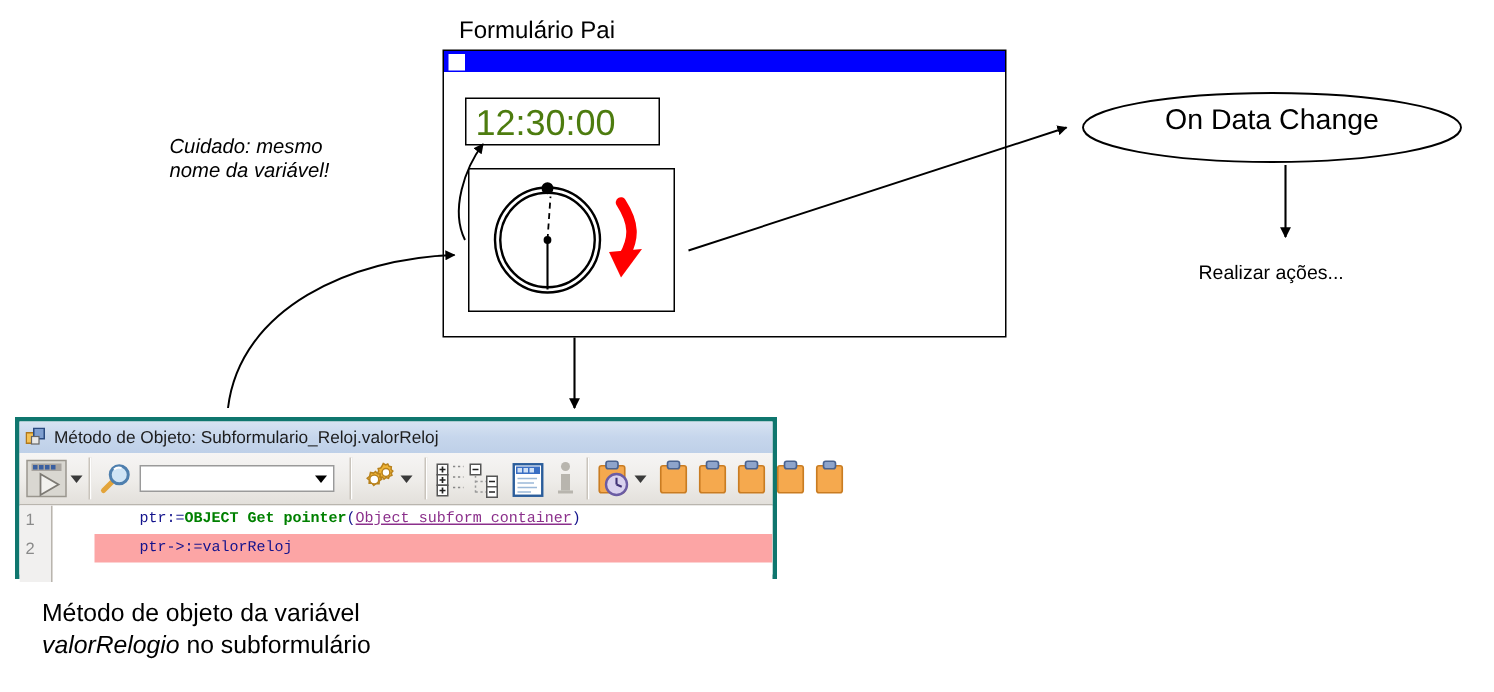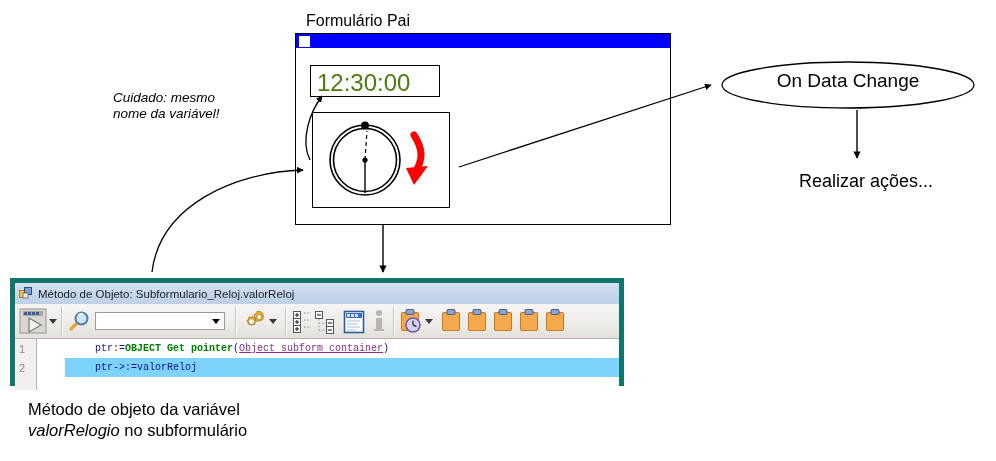--- a/index.html
+++ b/index.html
@@ -49,21 +49,21 @@
   #on-data-change-label {
     position: absolute;
     left: 722px; top: 72px;
     width: 252px;
     text-align: center;
     font-size: 19px;
   }
 
   #realizar-acoes-label {
     left: 799px; top: 173px;
-    font-size: 18px;
+    font-size: 13px;
   }
 
   #bottom-caption {
     left: 28px; top: 399px;
     font-size: 16.5px;
     line-height: 21px;
   }
   #bottom-caption .italic { font-style: italic; text-align: right; }
 
   
@@ -107,22 +107,22 @@
     width: 138px; height: 96px;
     border: 1px solid #000;
     background: #fff;
     box-sizing: border-box;
   }
   #clock-svg { display:block; }
 
   
   #code-editor-window {
     left: 10px; top: 278px;
-    width: 614px; height: 108px;
-    border: 5px solid #0f766e;
+    width: 508px; height: 108px;
+    border: 3px solid #0f766e;
     box-sizing: border-box;
     background: #f1f0ef;
     font-family: "Liberation Sans", sans-serif;
   }
   #editor-titlebar {
     position: relative;
     height: 21px;
     background: linear-gradient(to bottom, #d7e3f2 0%, #c6d6ec 50%, #bed0e8 100%);
     display: flex;
     align-items: center;
@@ -215,21 +215,21 @@
   #code-lines { flex: 1 1 auto; position: relative; }
   .code-line {
     height: 19px;
     line-height: 19px;
     font-size: 10px;
     white-space: pre;
     padding-left: 30px;
     box-sizing: border-box;
     margin-left: 28px;
   }
-  .code-line.selected { background: #7dd3fc; }
+  .code-line.selected { background: #fca5a5; }
   .tok-var   { color: #12128c; }
   .tok-kw    { color: #008000; font-weight: bold; }
   .tok-punct { color: #12128c; }
   .tok-const { color: #8b2f8b; text-decoration: underline; }
   .tok-paren { color: #12128c; }
 </style>
 </head>
 <body>
 
 <div class="abs" id="form-title">Formulário Pai</div>

